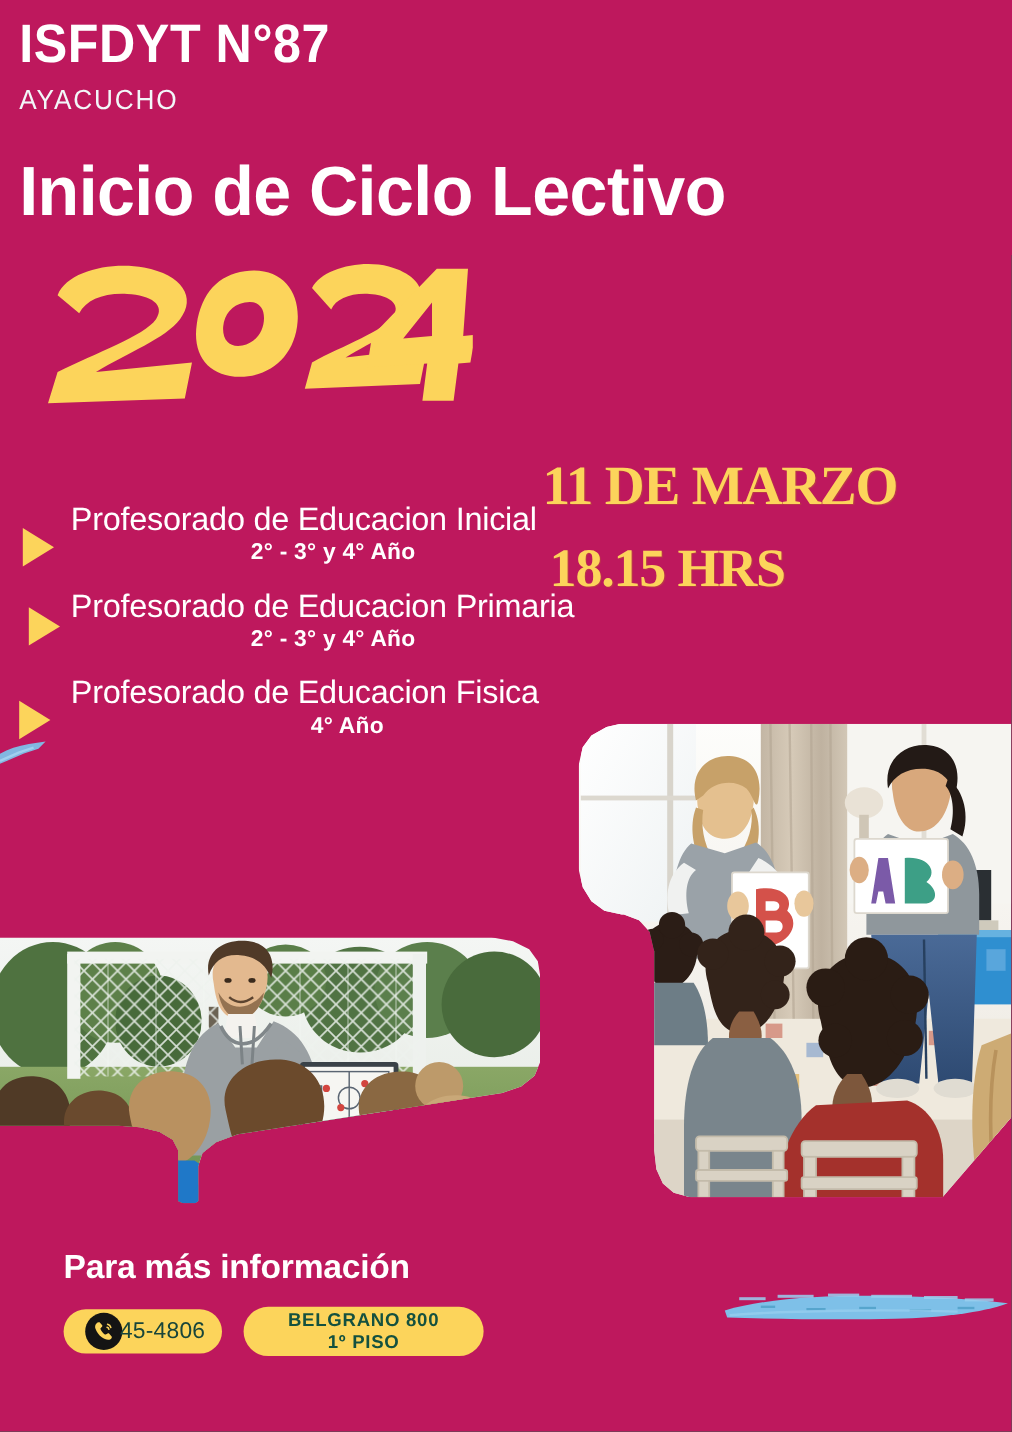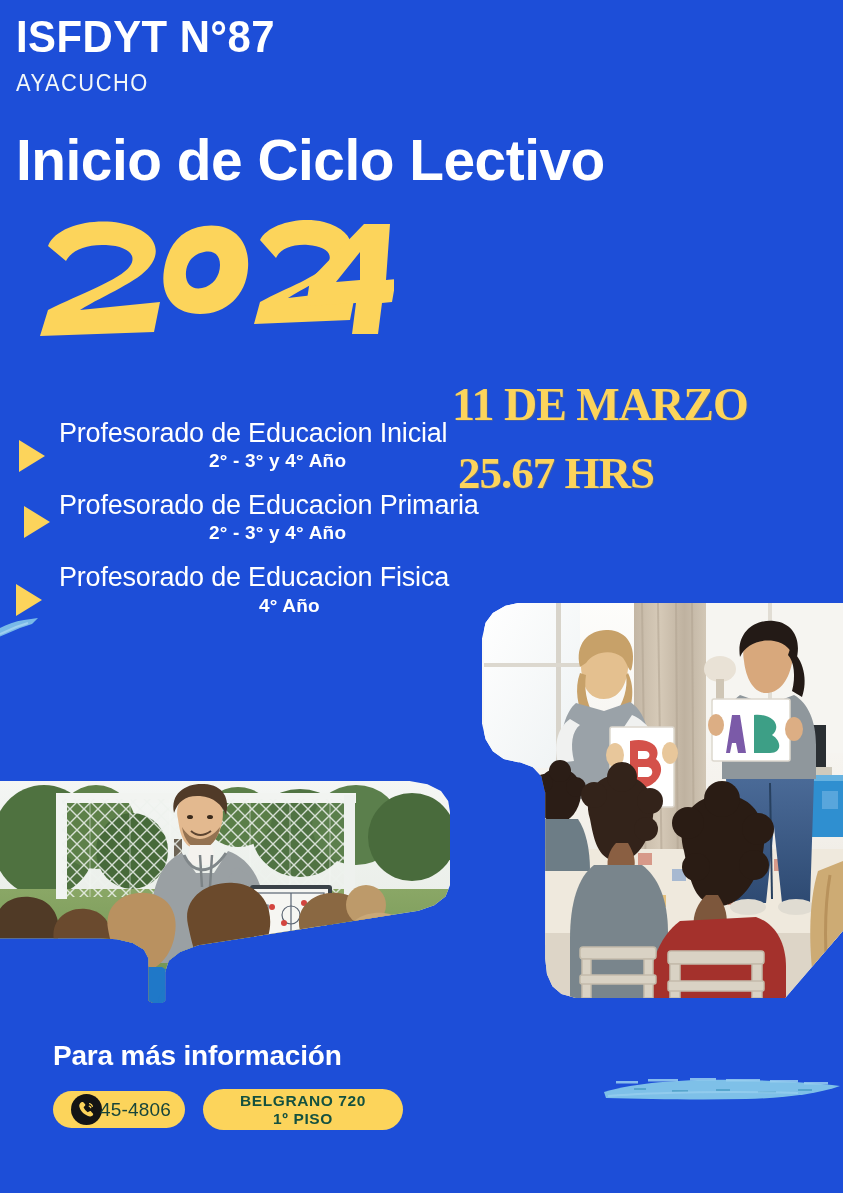--- a/index.html
+++ b/index.html
@@ -9,21 +9,21 @@
     background: #555;
   }
   * { box-sizing: border-box; }
 
   .poster {
     position: relative;
     width: 843px;
     height: 1193px;
     margin: 0 auto;
     overflow: hidden;
-    background: #1d4ed8;
+    background: #be185d;
     font-family: "Liberation Sans", sans-serif;
     color: #ffffff;
   }
 
   
   .header {
     position: absolute;
     left: 16px;
     top: 14px;
     width: 800px;
@@ -337,21 +337,21 @@
     <div class="course c3">
       <span class="bullet"></span>
       <div class="c-name">Profesorado de Educacion Fisica</div>
       <div class="c-years">4° Año</div>
     </div>
 
   </div>
 
   <div class="datetime">
     <div class="dt-line date">11 DE MARZO</div>
-    <div class="dt-line time">25.67 HRS</div>
+    <div class="dt-line time">18.15 HRS</div>
   </div>
 
   <div class="photo-right">
     <svg viewBox="0 0 361 395" preserveAspectRatio="xMidYMid slice" aria-hidden="true">
       <defs>
         <linearGradient id="roomWall" x1="0" y1="0" x2="0" y2="1">
           <stop offset="0%" stop-color="#fdfdfb"></stop>
           <stop offset="60%" stop-color="#f2efe9"></stop>
           <stop offset="100%" stop-color="#e3ded4"></stop>
         </linearGradient>
@@ -680,20 +680,20 @@
                      l-1.8.9c-.4.2-.8.1-1.1-.2-1.6-1.3-2.9-2.9-3.8-4.8-.2-.4-.1-.8.2-1.1l1.2-1.2
                      c.4-.4.5-1 .2-1.5L8.6 3.9c-.3-.4-.8-.5-1.4-.5z" fill="#fcd45b"></path>
             <path d="M15.6 5.2c1.5.4 2.7 1.6 3.1 3.1" stroke="#fcd45b" stroke-width="1.5" fill="none" stroke-linecap="round"></path>
             <path d="M15.1 8.1c.9.2 1.6 1 1.8 1.9" stroke="#fcd45b" stroke-width="1.4" fill="none" stroke-linecap="round"></path>
           </svg>
         </span>
         <span class="pill-text">45-4806</span>
       </div>
 
       <div class="pill pill-addr">
-        <span class="addr-line">BELGRANO 720</span>
+        <span class="addr-line">BELGRANO 800</span>
         <span class="addr-line">1º PISO</span>
       </div>
 
     </div>
   </div>
 
 </div>
 
 </body></html>

